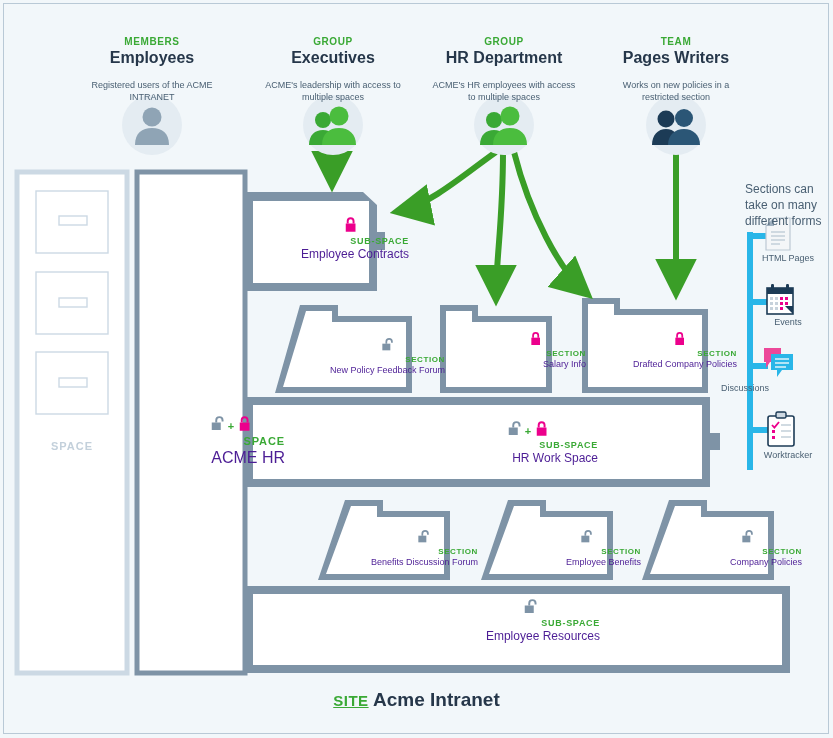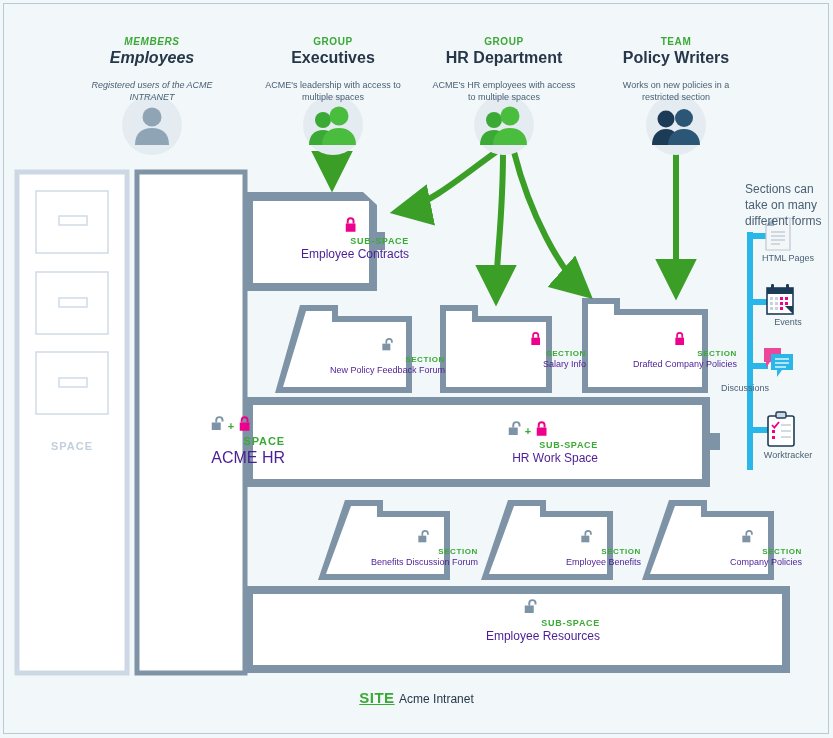--- a/index.html
+++ b/index.html
@@ -32,21 +32,21 @@
   .label.big .ttl{font-size:16px;}
   .locks{height:20px;margin-bottom:2px;display:flex;align-items:flex-end;justify-content:center;gap:2px;}
   .plus{font-size:11px;color:#3aa935;font-weight:bold;line-height:14px;}
 
   
   .ghost-label{position:absolute;font-size:11px;font-weight:bold;letter-spacing:1px;color:#c3d0db;text-align:center;}
 
   
   .site{position:absolute;text-align:center;width:100%;left:0;}
   .site .k{font-size:15px;font-weight:bold;color:#3aa935;letter-spacing:.5px;text-decoration:underline;}
-  .site .t{font-size:12px;font-weight:normal;color:#26374a;}
+  .site .t{font-size:19px;font-weight:bold;color:#26374a;}
 
   
   .legend-title{position:absolute;font-size:12px;color:#4a6073;line-height:1.35;width:82px;}
   .leg-item{position:absolute;text-align:center;width:60px;}
   .leg-item .cap{font-size:9px;color:#4a6073;margin-top:3px;line-height:1.2;}
 </style>
 </head>
 <body>
 
 <div id="stage">
@@ -227,38 +227,38 @@
 
   <div class="avatar" style="left:646px;top:95px;">
     <svg width="60" height="60" viewBox="0 0 60 60">
       <circle cx="20" cy="24" r="8.5" fill="#1c3b56"></circle>
       <path d="M6,50 C6,40 12,34 20,34 C28,34 34,40 34,50 Z" fill="#1c3b56"></path>
       <circle cx="38" cy="23" r="9" fill="#2b5676"></circle>
       <path d="M22,50 C22,40 29,34 38,34 C47,34 54,40 54,50 Z" fill="#2b5676"></path>
     </svg>
   </div>
 
-  <div class="actor" style="left:82px;top:36px;width:140px;font-style:italic;">
+  <div class="actor" style="left:82px;top:36px;width:140px;">
     <div class="kicker">MEMBERS</div>
     <div class="name">Employees</div>
     <div class="desc">Registered users of the ACME INTRANET</div>
   </div>
   <div class="actor" style="left:263px;top:36px;width:140px;">
     <div class="kicker">GROUP</div>
     <div class="name">Executives</div>
     <div class="desc">ACME's leadership with access to multiple spaces</div>
   </div>
   <div class="actor" style="left:429px;top:36px;width:150px;">
     <div class="kicker">GROUP</div>
     <div class="name">HR Department</div>
     <div class="desc">ACME's HR employees with access to multiple spaces</div>
   </div>
   <div class="actor" style="left:606px;top:36px;width:140px;">
     <div class="kicker">TEAM</div>
-    <div class="name">Policy Writers</div>
+    <div class="name">Pages Writers</div>
     <div class="desc">Works on new policies in a restricted section</div>
   </div>
 
   <div class="ghost-label" style="left:17px;top:440px;width:110px;">SPACE</div>
 
   <div class="label big" style="left:137px;top:413px;width:108px;">
     <div class="locks">
       <svg width="18" height="18" viewBox="0 0 24 24">
           <path d="M5,10 h12 v10 h-12 z" fill="#7e93a6"></path>
           <path d="M11,10 v-3 a4.2,4.2 0 0 1 8.4,0 v1.5" stroke="#7e93a6" stroke-width="2.6" fill="none"></path>

